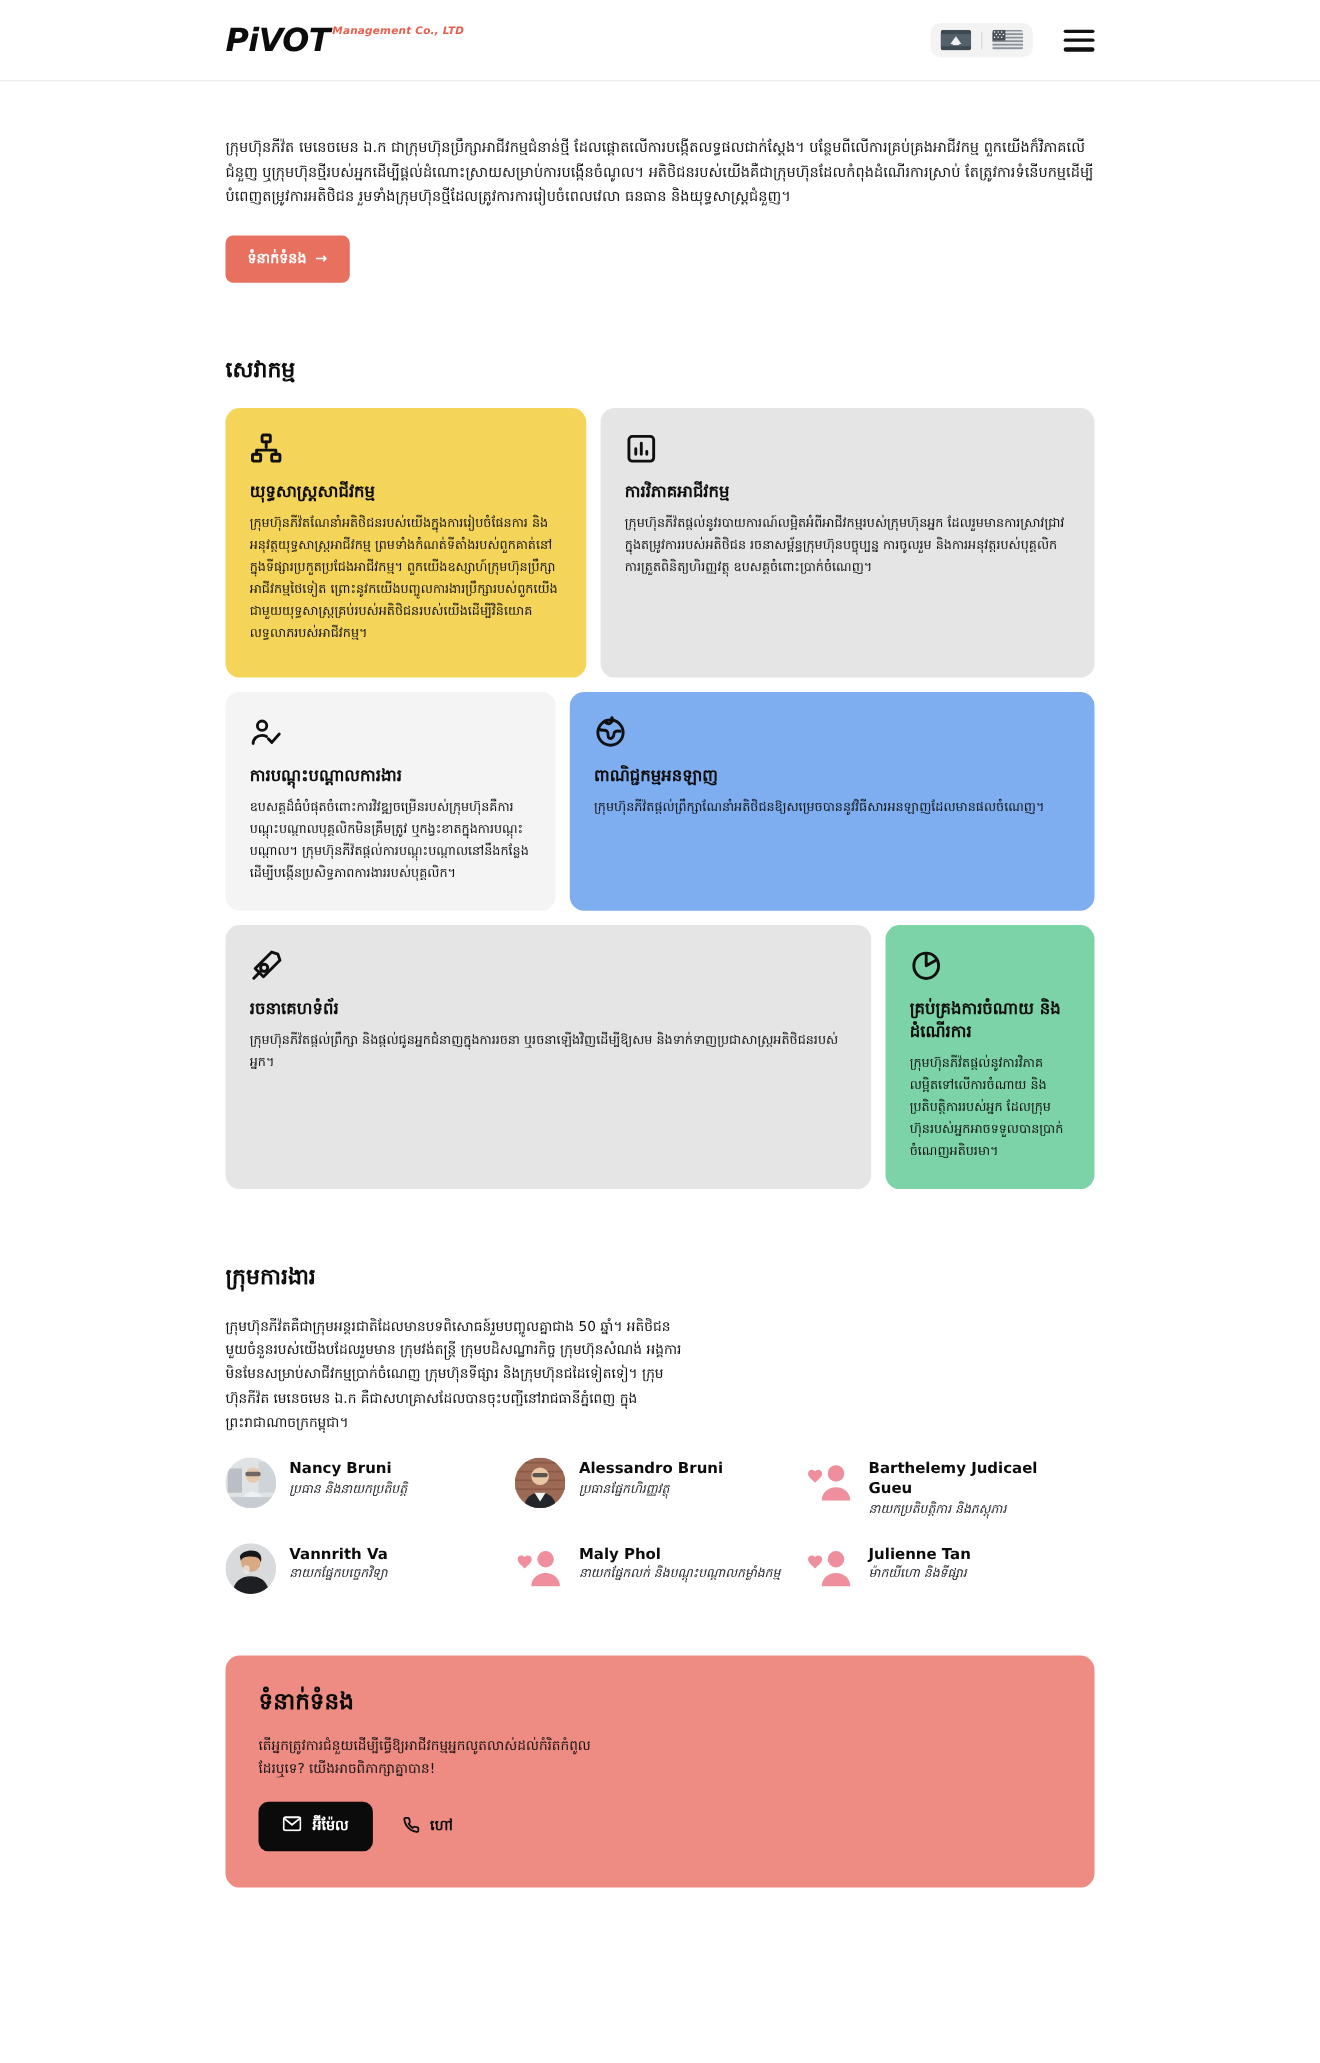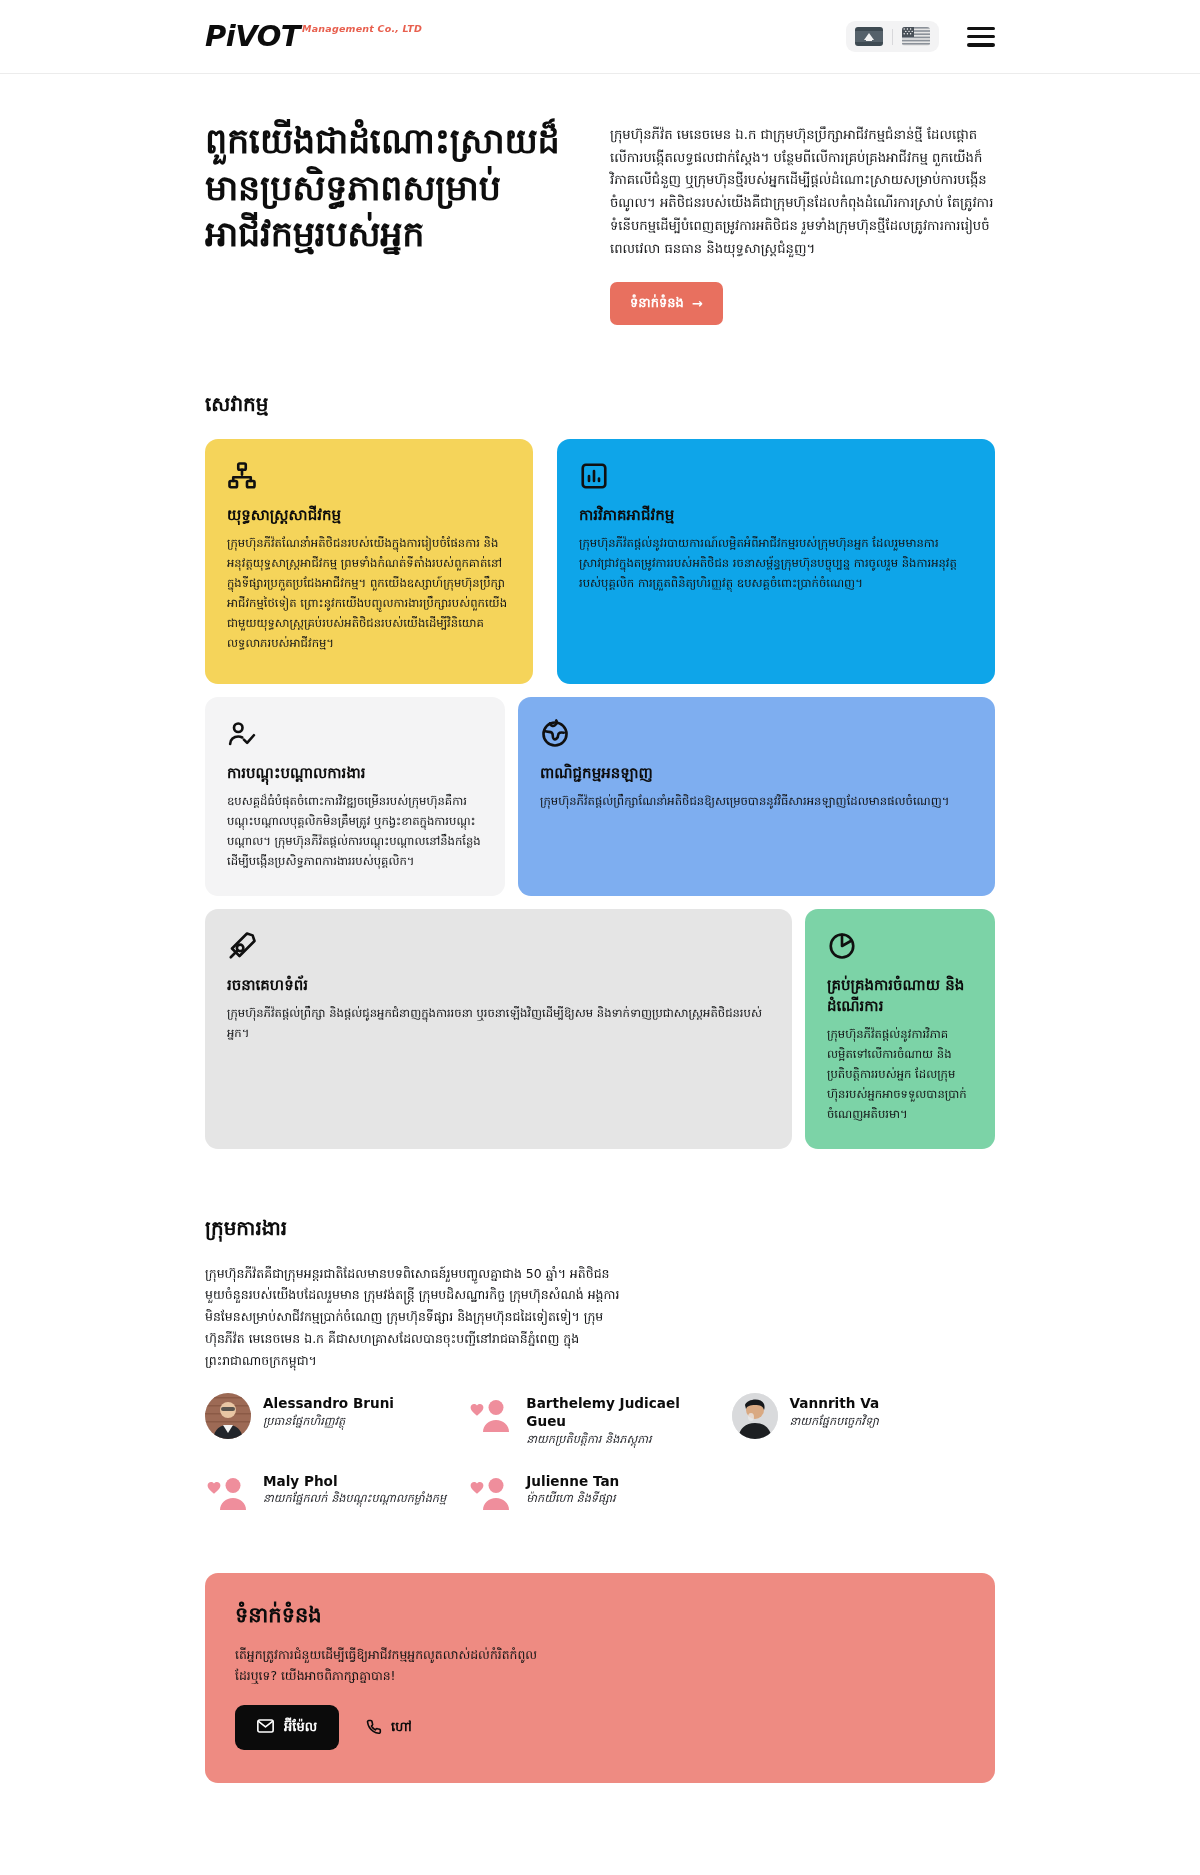--- a/index.html
+++ b/index.html
@@ -128,21 +128,21 @@
     color: #0c0c0c;
     line-height: 1.4;
     margin-bottom: 8px;
   }
   .card-body {
     font-size: 11.6px;
     line-height: 1.72;
     color: #121315;
   }
   .card-a { background: #f5d45a; width: 328px; min-height: 245px; }
-  .card-b { background: #0ea5e9; flex: 1; min-height: 245px; margin-left: 11px; }
+  .card-b { background: #e5e5e5; flex: 1; min-height: 245px; }
   .card-c { background: #f4f4f5; width: 300px; min-height: 190px; }
   .card-d { background: #7eaef0; flex: 1; min-height: 190px; }
   .card-e { background: #e5e5e5; flex: 1; min-height: 222px; }
   .card-f { background: #7cd3a7; width: 190px; min-height: 222px; }
 
   
   .team-intro {
     padding: 0 205px;
     font-size: 12.5px;
     line-height: 1.74;
@@ -297,23 +297,20 @@
     </div>
     <div class="hamburger">
       <span></span>
       <span></span>
       <span></span>
     </div>
   </div>
 </header>
 
 <section class="hero">
-  <div class="hero-left">
-    <h1 class="hero-title">ពួកយើងជាដំណោះស្រាយដ៏មានប្រសិទ្ធភាពសម្រាប់អាជីវកម្មរបស់អ្នក</h1>
-  </div>
   <div class="hero-right">
     <p class="hero-para">ក្រុមហ៊ុនភីវ៉ត មេនេចមេន ឯ.ក ជាក្រុមហ៊ុនប្រឹក្សាអាជីវកម្មជំនាន់ថ្មី ដែលផ្តោតលើការបង្កើតលទ្ធផលជាក់ស្តែង។ បន្ថែមពីលើការគ្រប់គ្រងអាជីវកម្ម ពួកយើងក៏វិភាគលើជំនួញ ឬក្រុមហ៊ុនថ្មីរបស់អ្នកដើម្បីផ្តល់ដំណោះស្រាយសម្រាប់ការបង្កើនចំណូល។ អតិថិជនរបស់យើងគឺជាក្រុមហ៊ុនដែលកំពុងដំណើរការស្រាប់ តែត្រូវការទំនើបកម្មដើម្បីបំពេញតម្រូវការអតិថិជន រួមទាំងក្រុមហ៊ុនថ្មីដែលត្រូវការការរៀបចំពេលវេលា ធនធាន និងយុទ្ធសាស្ត្រជំនួញ។</p>
     <button class="cta-primary">
       <span>ទំនាក់ទំនង</span>
       <span>→</span>
     </button>
   </div>
 </section>
 
 <h2 class="section-title">សេវាកម្ម</h2>
@@ -397,20 +394,37 @@
     </div>
   </div>
 
 </div>
 
 <h2 class="section-title">ក្រុមការងារ</h2>
 <p class="team-intro">ក្រុមហ៊ុនភីវ៉តគឺជាក្រុមអន្តរជាតិដែលមានបទពិសោធន៍រួមបញ្ចូលគ្នាជាង 50 ឆ្នាំ។ អតិថិជនមួយចំនួនរបស់យើងបដែលរួមមាន ក្រុមវង់តន្ត្រី ក្រុមបដិសណ្ឋារកិច្ច ក្រុមហ៊ុនសំណង់ អង្គការមិនមែនសម្រាប់សាជីវកម្មប្រាក់ចំណេញ ក្រុមហ៊ុនទីផ្សារ និងក្រុមហ៊ុនជដៃទៀតទៀ។ ក្រុមហ៊ុនភីវ៉ត មេនេចមេន ឯ.ក គឺជាសហគ្រាសដែលបានចុះបញ្ជីនៅរាជធានីភ្នំពេញ ក្នុងព្រះរាជាណាចក្រកម្ពុជា។</p>
 
 <div class="team-grid">
 
+  <div class="team-member">
+    <span class="avatar">
+      <svg width="46" height="46" viewBox="0 0 46 46" aria-hidden="true">
+        <rect width="46" height="46" fill="#dfe3e6"></rect>
+        <rect x="2" y="10" width="13" height="22" fill="#b9bfc4"></rect>
+        <rect x="30" y="4" width="16" height="28" fill="#cfd4d8"></rect>
+        <circle cx="25" cy="16" r="7" fill="#e8c9ab"></circle>
+        <path d="M13 46c1-10 6-15 12-15s11 5 12 15z" fill="#eaf0f4"></path>
+        <rect x="18" y="13" width="14" height="4" rx="2" fill="#3c4045" opacity=".7"></rect>
+        <rect x="0" y="36" width="46" height="10" fill="#c6ccd1"></rect>
+      </svg>
+    </span>
+    <span class="member-text">
+      <span class="member-name" style="display: block;">Nancy Bruni</span>
+      <span class="member-role" style="display: block;">ប្រធាន និងនាយកប្រតិបត្តិ</span>
+    </span>
+  </div>
 
   <div class="team-member">
     <span class="avatar">
       <svg width="46" height="46" viewBox="0 0 46 46" aria-hidden="true">
         <rect width="46" height="46" fill="#9d6a55"></rect>
         <g fill="#8b5a46">
           <rect y="4" width="46" height="1.5"></rect>
             <rect y="12" width="46" height="1.5"></rect>
           <rect y="20" width="46" height="1.5"></rect>
             <rect y="28" width="46" height="1.5"></rect>

